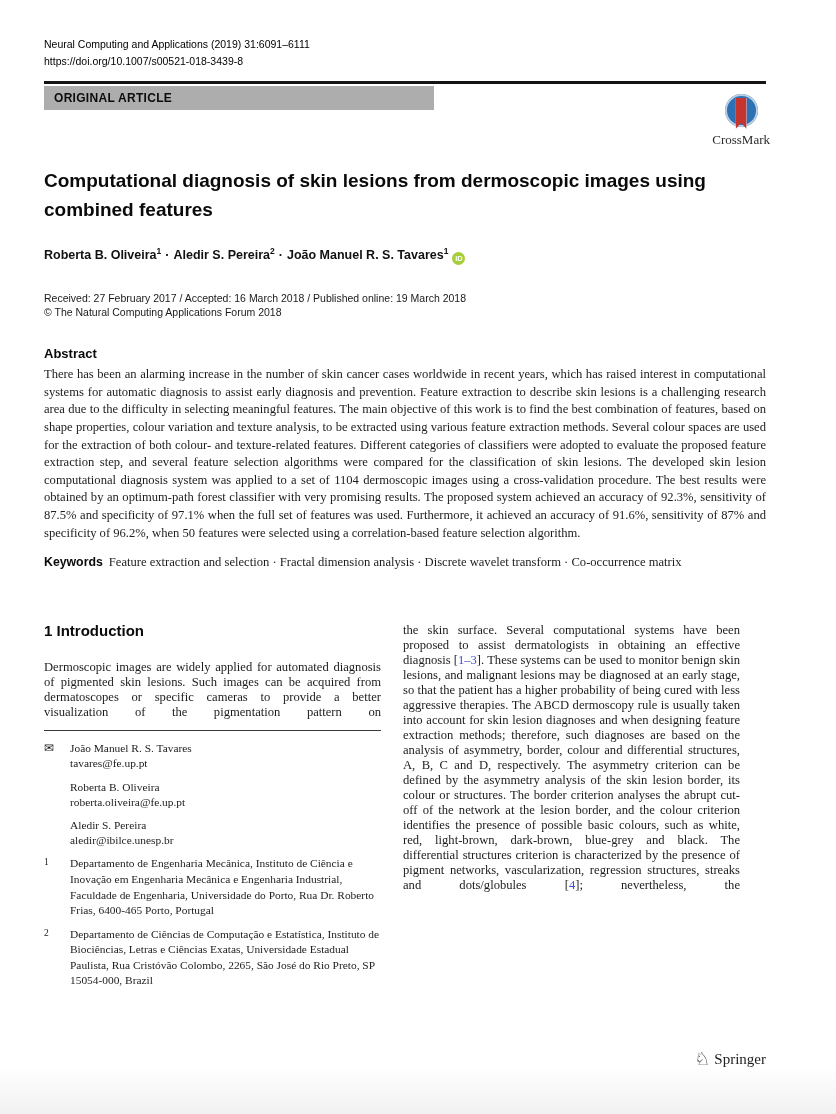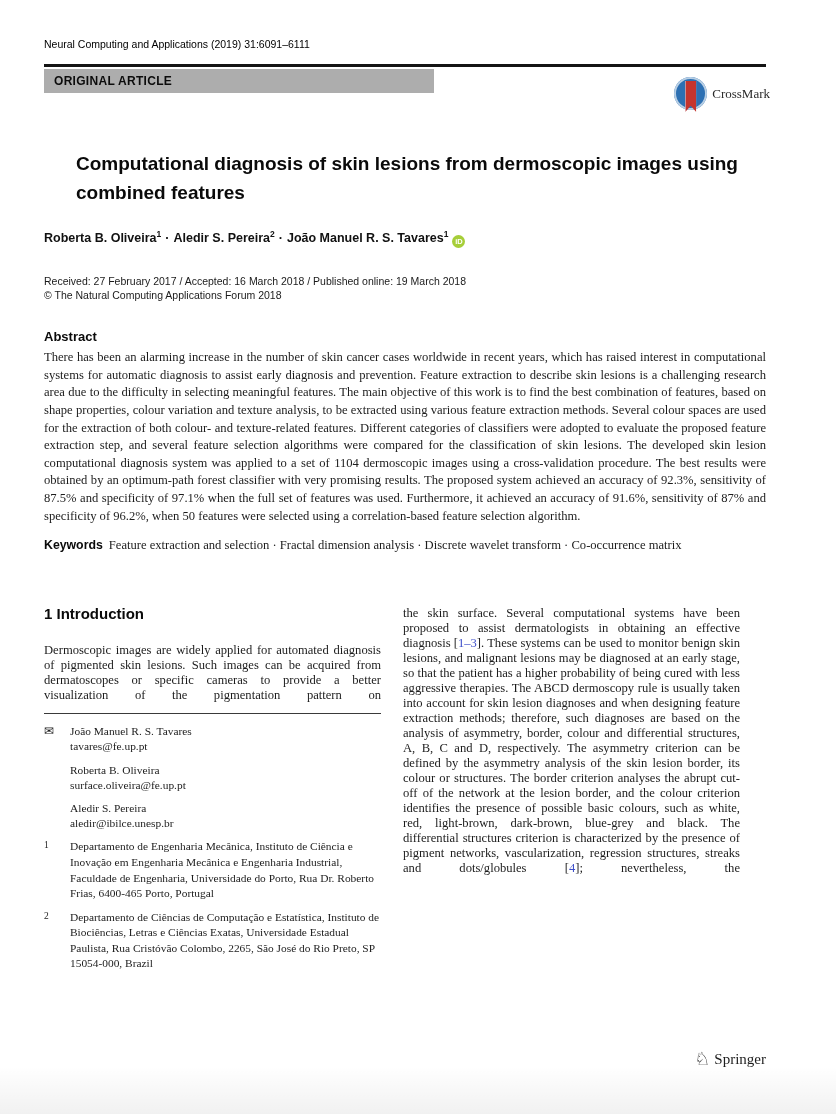--- a/index.html
+++ b/index.html
@@ -51,20 +51,21 @@
     letter-spacing: 0.3px;
     color: #0c0c0c;
   }
   .crossmark {
     position: absolute;
     right: -4px;
     top: 8px;
     display: flex;
     align-items: center;
     gap: 5px;
+    flex-direction: column;
   }
   .cm-badge {
     width: 33px; height: 33px;
     border-radius: 50%;
     background: #2d70b3;
     position: relative;
     box-shadow: inset 0 0 0 2px #b9cfe4;
   }
   .cm-mark {
     position: absolute;
@@ -79,21 +80,20 @@
 
   
   .title {
     margin-top: 30px;
     max-width: 662px;
     font-family: "Liberation Sans", sans-serif;
     font-weight: bold;
     font-size: 19px;
     line-height: 29px;
     color: #0a0a0a;
-    margin-left: 32px;
   }
   .authors {
     margin-top: 22px;
     font-family: "Liberation Sans", sans-serif;
     font-weight: bold;
     font-size: 12.5px;
     color: #111;
   }
   .authors sup { font-size: 8.5px; font-weight: bold; }
   .author-sep { font-weight: bold; padding: 0 4px; }
@@ -199,20 +199,21 @@
   .springer-text { font-family: "Liberation Serif", serif; font-size: 15px; }
 </style>
 </head>
 <body>
 
 <div class="page">
   <div class="content">
 
     <div class="journal-header">
       <div>Neural Computing and Applications (2019) 31:6091–6111</div>
+      <div>https://doi.org/10.1007/s00521-018-3439-8</div>
     </div>
 
     <div class="top-rule"></div>
 
     <div class="article-row">
       <div class="article-type-box">
         <span>ORIGINAL ARTICLE</span>
       </div>
       <div class="crossmark">
         <span class="cm-badge">
@@ -252,21 +253,21 @@
             <span class="contact-marker">✉</span>
             <span>
               <span>João Manuel R. S. Tavares</span><br>
               <span>tavares@fe.up.pt</span>
             </span>
           </div>
           <div class="contact">
             <span class="contact-marker"></span>
             <span>
               <span>Roberta B. Oliveira</span><br>
-              <span>surface.oliveira@fe.up.pt</span>
+              <span>roberta.oliveira@fe.up.pt</span>
             </span>
           </div>
           <div class="contact">
             <span class="contact-marker"></span>
             <span>
               <span>Aledir S. Pereira</span><br>
               <span>aledir@ibilce.unesp.br</span>
             </span>
           </div>
 

